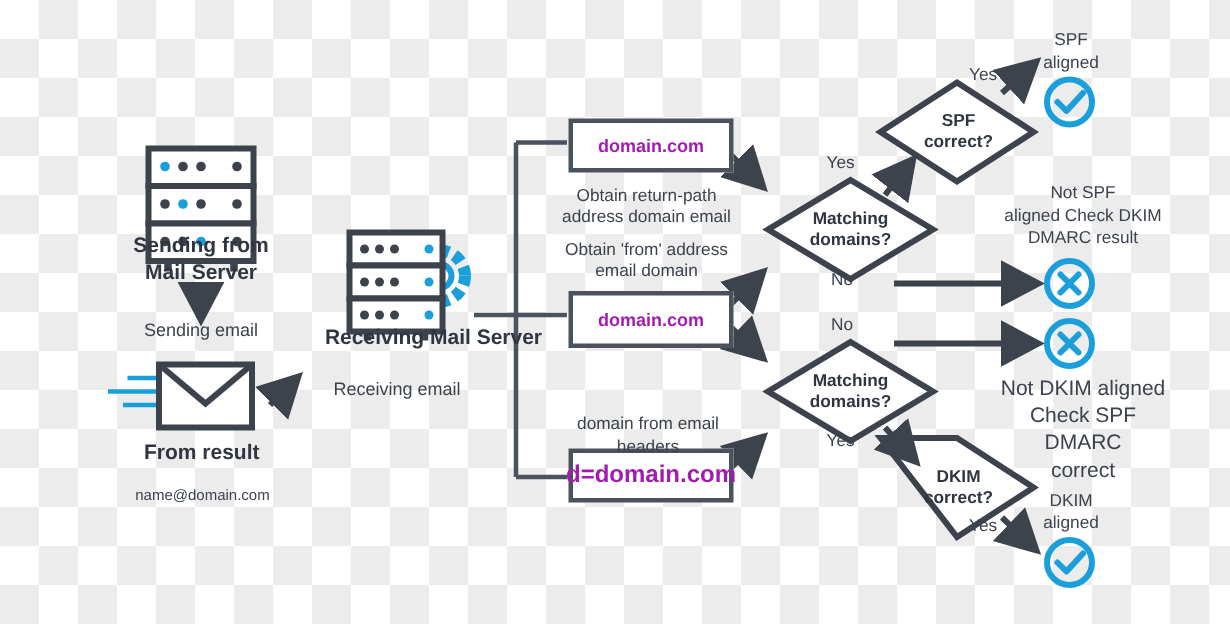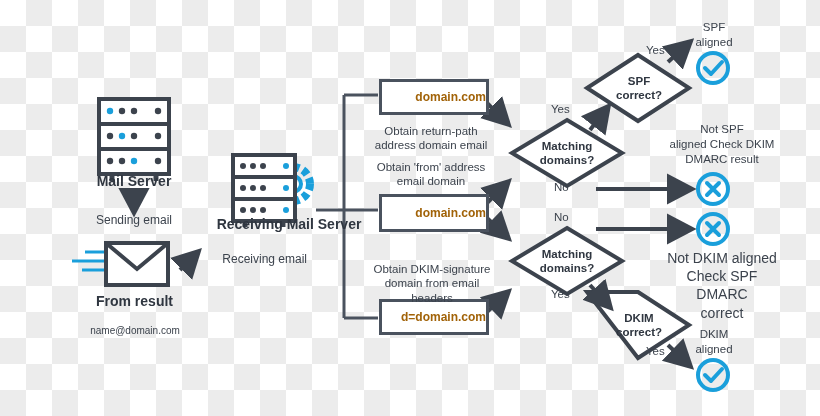--- a/index.html
+++ b/index.html
@@ -24,22 +24,22 @@
   #svglayer{position:absolute;left:0;top:0;width:820px;height:416px;}
   .txt{position:absolute;text-align:center;line-height:1.25;}
 
   .lbl-bold{font-weight:bold;color:#2f3640;}
   .lbl-plain{color:#3c434d;}
 
   .domain-box{
     position:absolute;
     border:3px solid #4a525e;
     background:#ffffff;
-    display:flex;align-items:center;justify-content:flex-end;
-    color:#a16207;font-weight:bold;
+    display:flex;align-items:center;justify-content:center;
+    color:#a21caf;font-weight:bold;
   }
   .diamond-label{
     position:absolute;
     display:flex;flex-direction:column;align-items:center;justify-content:center;
     font-weight:bold;color:#2f3640;text-align:center;line-height:1.2;
   }
   .yn{position:absolute;color:#3c434d;}
   .result-txt{position:absolute;text-align:center;color:#3c434d;line-height:1.3;}
 </style>
 </head>
@@ -195,21 +195,21 @@
     <circle cx="713" cy="229" r="15" fill="none" stroke="#1a9fdb" stroke-width="4"></circle>
     <path d="M707,223 L719,235 M719,223 L707,235" stroke="#1a9fdb" stroke-width="4" stroke-linecap="round"></path>
   </g>
   <g>
     <circle cx="713" cy="375" r="15" fill="none" stroke="#1a9fdb" stroke-width="4"></circle>
     <path d="M705,375 L711,381 L722,369" fill="none" stroke="#1a9fdb" stroke-width="4" stroke-linecap="round" stroke-linejoin="round"></path>
   </g>
 </svg>
 
 <div class="txt lbl-bold" style="left:64px;top:155px;width:140px;font-size:14px;">
-  <br>
+  <span>Sending from</span><br>
   <span>Mail Server</span>
 </div>
 
 <div class="txt lbl-plain" style="left:74px;top:213px;width:120px;font-size:12px;">Sending email</div>
 
 <div class="txt lbl-bold" style="left:62px;top:293px;width:145px;font-size:14px;">From result</div>
 
 <div class="txt lbl-plain" style="left:60px;top:325px;width:150px;font-size:10px;">name@domain.com</div>
 
 <div class="txt lbl-bold" style="left:182px;top:216px;width:166px;font-size:14px;padding-left:24px;">Receiving Mail Server</div>
@@ -217,36 +217,36 @@
 <div class="txt lbl-plain" style="left:197px;top:252px;width:110px;font-size:12px;text-align:right;">Receiving email</div>
 
 <div class="domain-box" style="left:379px;top:79px;width:104px;height:30px;font-size:12px;">
   <span>domain.com</span>
 </div>
 
 <div class="domain-box" style="left:379px;top:194px;width:104px;height:32px;font-size:12px;">
   <span>domain.com</span>
 </div>
 
-<div class="domain-box" style="left:379px;top:299px;width:104px;height:30px;font-size:12px;">
+<div class="domain-box" style="left:379px;top:299px;width:104px;height:30px;font-size:16px;">
   <span>d=domain.com</span>
 </div>
 
 <div class="txt lbl-plain" style="left:372px;top:104px;width:118px;font-size:11.5px;margin-top:20px;">
   <span>Obtain return-path</span><br>
   <span>address domain email</span>
 </div>
 
 <div class="txt lbl-plain" style="left:372px;top:160px;width:118px;font-size:11.5px;">
   <span>Obtain 'from' address</span><br>
   <span>email domain</span>
 </div>
 
 <div class="txt lbl-plain" style="left:366px;top:262px;width:132px;font-size:11.5px;">
-  <span>Obtain DKIM-signature</span><br>
+  <br>
   <span>domain from email headers</span>
 </div>
 
 <div class="diamond-label" style="left:527px;top:138px;width:80px;height:32px;font-size:11.5px;">
   <span>Matching</span>
   <span>domains?</span>
 </div>
 
 <div class="diamond-label" style="left:527px;top:246px;width:80px;height:32px;font-size:11.5px;">
   <span>Matching</span>

